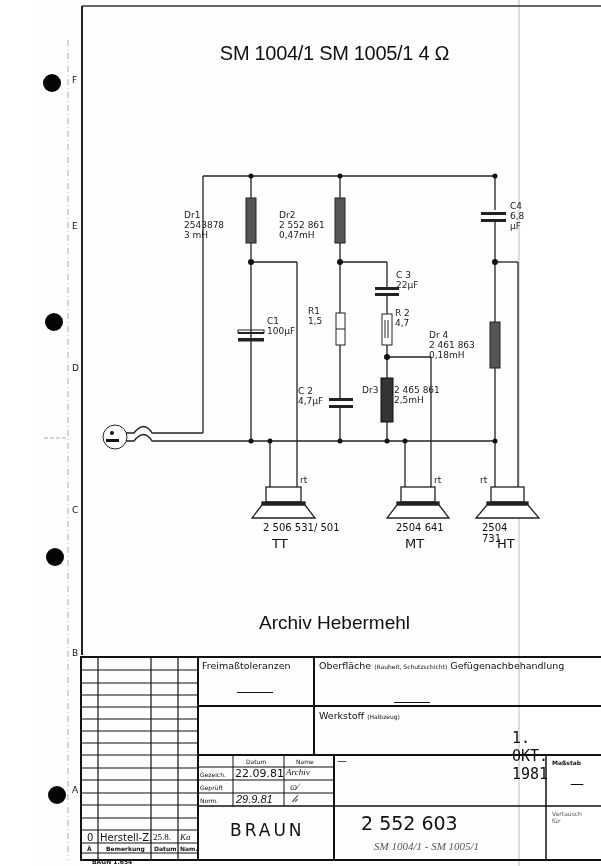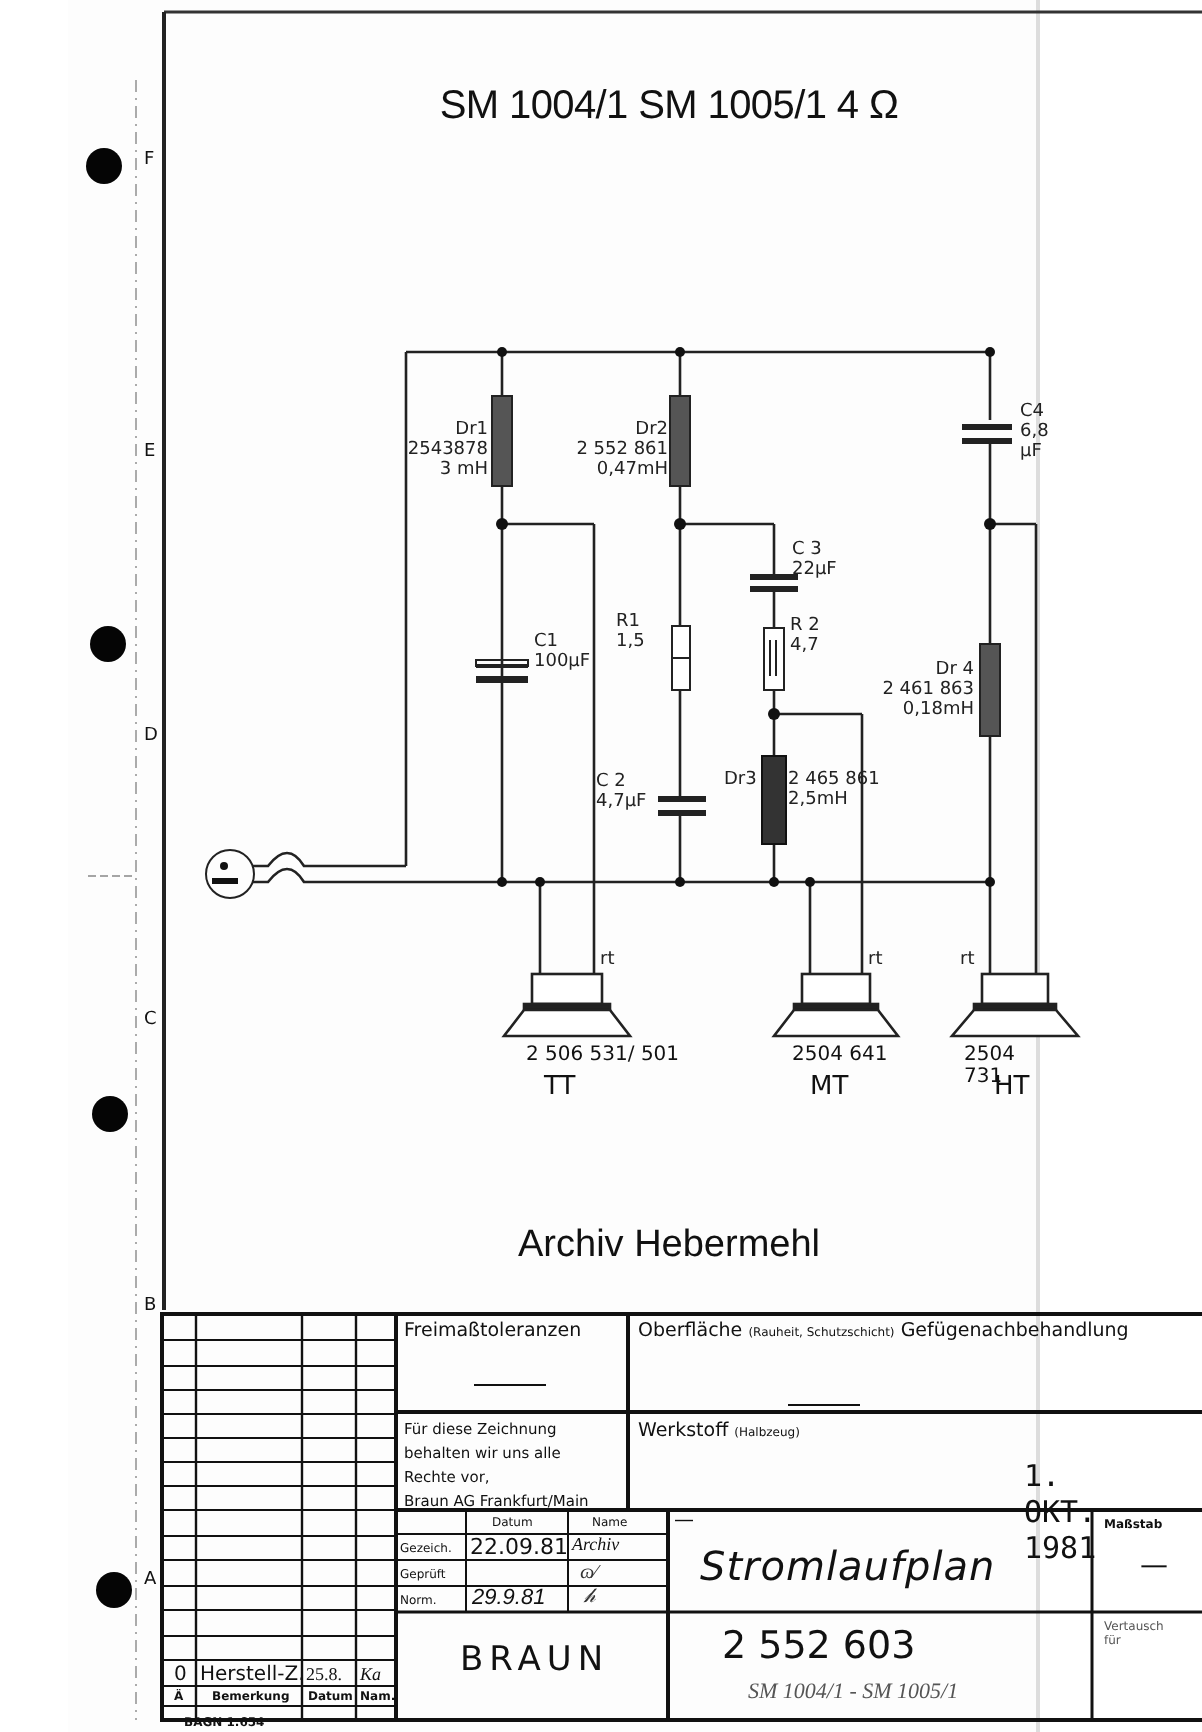--- a/index.html
+++ b/index.html
@@ -1,21 +1,21 @@
 <!DOCTYPE html>
 <html><head>
 <meta charset="utf-8">
 <style>
   html,body{margin:0;padding:0;background:#fff;}
   body{width:601px;height:866px;position:relative;overflow:hidden;font-family:"Liberation Sans",sans-serif;color:#111;}
   .page{position:absolute;left:16px;top:0;width:486px;height:866px;background:#fdfdfd;border-right:2px solid #ddd;box-sizing:border-box;margin-left:18px;}
   .abs{position:absolute;}
   .title{left:0;width:601px;top:42px;text-align:center;font-size:20px;letter-spacing:-0.3px;}
   .lbl{font-size:9px;line-height:10px;color:#222;font-family:"DejaVu Sans",sans-serif;}
-  .r{text-align:right;}
+  .r{text-align:left;}
   .spk-part{font-size:10px;font-family:"DejaVu Sans",sans-serif;}
   .spk-name{font-size:13px;font-family:"DejaVu Sans",sans-serif;}
   .note{left:0;width:601px;top:573px;text-align:center;font-family:"Liberation Serif",serif;font-size:11px;}
   .archive{left:0;width:601px;top:612px;text-align:center;font-size:19px;}
   .rowlbl{font-size:9px;font-family:"DejaVu Sans",sans-serif;}
   .tb{font-family:"DejaVu Sans",sans-serif;color:#111;}
   .tiny{font-size:6px;}
   .small{font-size:7.5px;line-height:12px;}
   .hdr{font-size:9.5px;}
   .dash{display:inline-block;width:36px;border-top:1.5px solid #111;}
@@ -253,47 +253,40 @@
   <div class="abs tb hdr" style="left:168px;top:660px">Freimaßtoleranzen</div>
   <div class="abs tb" style="left:203px;top:678px"><span class="dash"></span></div>
 
   <div class="abs tb hdr" style="left:285px;top:660px;white-space:nowrap">
     <span>Oberfläche</span>
     <span class="tiny">(Rauheit, Schutzschicht)</span>
     <span>Gefügenachbehandlung</span>
   </div>
   <div class="abs tb" style="left:360px;top:688px"><span class="dash"></span></div>
 
-  <div class="abs tb small" style="left:168px;top:709px">
-    <div>Für diese Zeichnung</div>
-    <div>behalten wir uns alle</div>
-    <div>Rechte vor,</div>
-    <div>Braun AG Frankfurt/Main</div>
-  </div>
 
   <div class="abs tb hdr" style="left:285px;top:710px">
     <span>Werkstoff</span>
     <span class="tiny">(Halbzeug)</span>
   </div>
   <div class="abs tb" style="left:360px;top:741px"><span class="dash"></span></div>
   <div class="abs tb" style="left:478px;top:729px;font-size:15px;font-family:'DejaVu Sans Mono',monospace">1. OKT. 1981</div>
 
   <div class="abs tb tiny" style="left:212px;top:758px">Datum</div>
   <div class="abs tb tiny" style="left:262px;top:758px">Name</div>
   <div class="abs tb tiny" style="left:166px;top:771px">Gezeich.</div>
   <div class="abs tb" style="left:201px;top:767px;font-size:11px">22.09.81</div>
   <div class="abs" style="left:252px;top:767px;font-size:9px;font-style:italic;font-family:'Liberation Serif',serif">Archiv</div>
   <div class="abs tb tiny" style="left:166px;top:784px">Geprüft</div>
   <div class="abs" style="left:256px;top:781px;font-size:10px;font-style:italic;font-family:'Liberation Serif',serif;color:#333">ɷ∕</div>
   <div class="abs tb tiny" style="left:166px;top:797px">Norm.</div>
   <div class="abs" style="left:202px;top:793px;font-size:11px;font-family:Liberation Sans, sans-serif;font-style:italic">29.9.81</div>
   <div class="abs" style="left:258px;top:793px;font-size:10px;font-family:'Liberation Serif',serif;font-style:italic;color:#333">𝒽</div>
 
   <div class="abs tb" style="left:303px;top:755px;font-size:10px">—</div>
-  <div class="abs tb" style="left:316px;top:771px;font-size:20px;font-style:italic;font-family:'DejaVu Sans',sans-serif;letter-spacing:0.5px">Stromlaufplan</div>
 
   <div class="abs tb" style="left:518px;top:759px;font-size:6px;font-weight:bold">Maßstab</div>
   <div class="abs tb" style="left:536px;top:775px;font-size:14px">—</div>
 
   <div class="abs tb" style="left:327px;top:812px;font-size:19px">2 552 603</div>
   <div class="abs tb" style="left:518px;top:810px;font-size:6px;color:#555">Vertausch für</div>
   <div class="abs" style="left:340px;top:840px;font-size:11px;font-style:italic;font-family:'Liberation Serif',serif;color:#555">SM 1004/1 - SM 1005/1</div>
 
   <div class="abs" style="left:196px;top:820px;font-size:17px;letter-spacing:3px;font-family:'DejaVu Sans',sans-serif">BRAUN</div>
 

